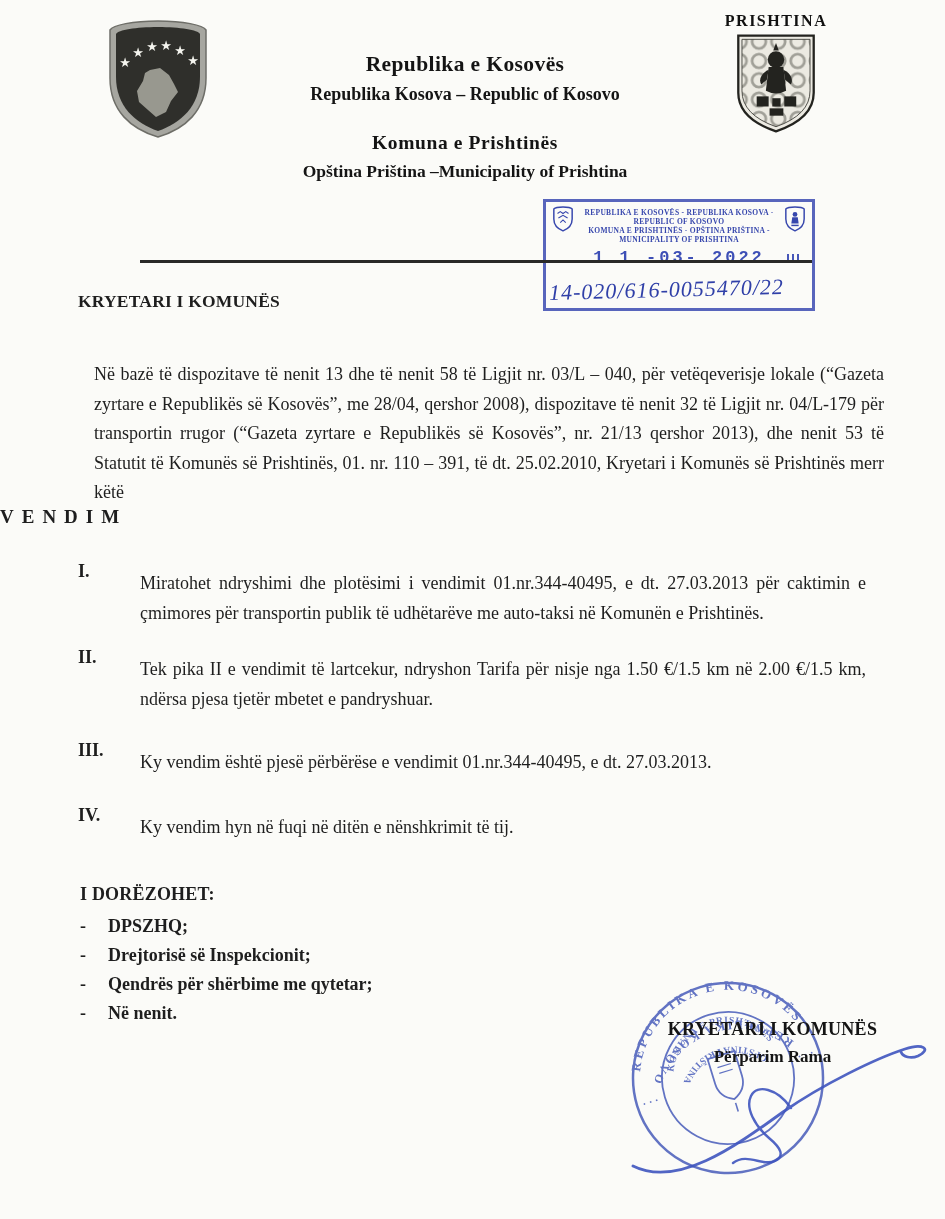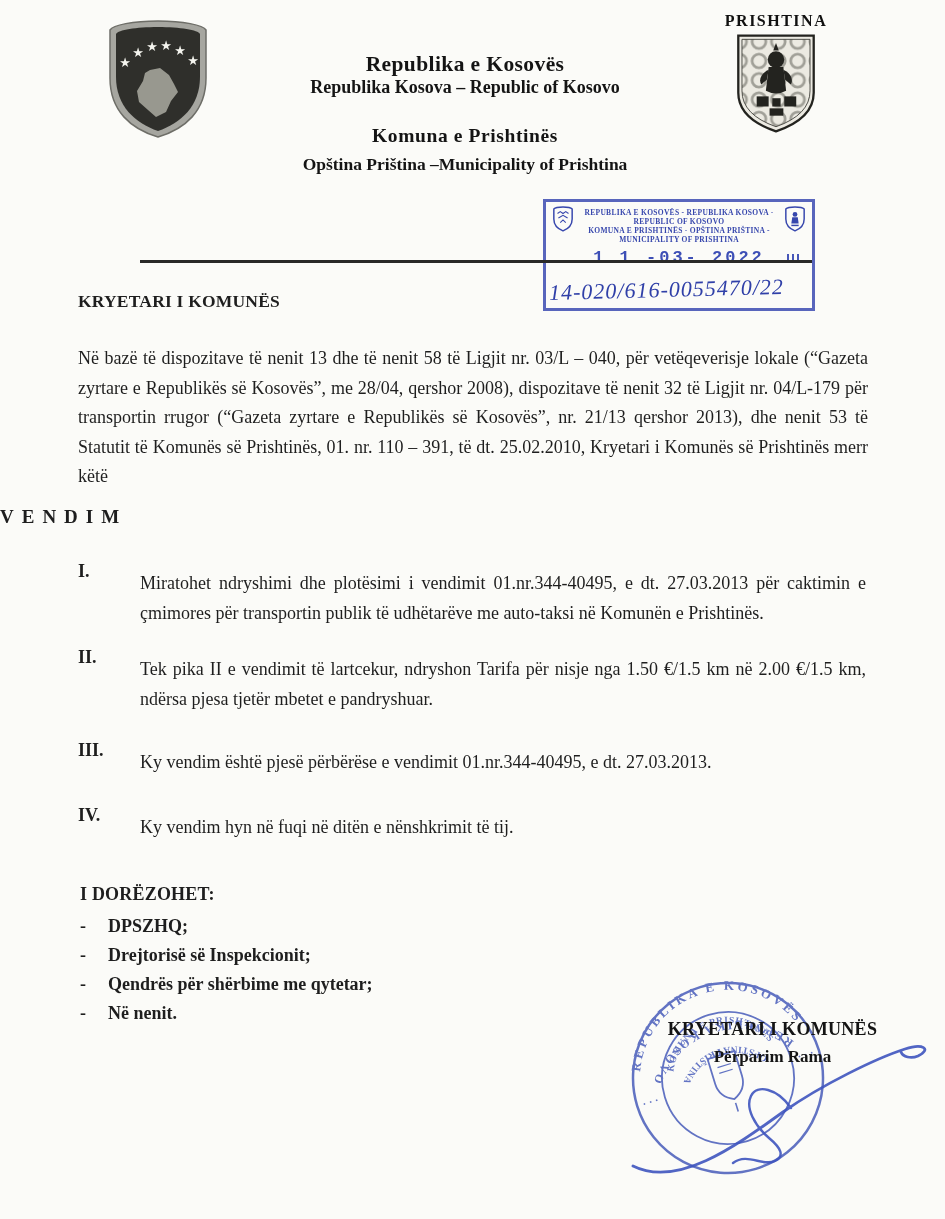--- a/index.html
+++ b/index.html
@@ -5,21 +5,21 @@
   html,body{margin:0;padding:0;background:#e9e9e7;}
   .page{
     position:relative;width:945px;height:1219px;margin:0 auto;
     background:#fbfbf8;overflow:hidden;
     font-family:"Liberation Serif","DejaVu Serif",serif;color:#1e1e1e;
   }
   
   .emblem-kosovo{position:absolute;left:103px;top:18px;width:110px;height:122px;}
   .header-titles{position:absolute;left:235px;top:52px;width:460px;text-align:center;font-weight:bold;color:#141414;}
   .t-state{font-size:21.5px;letter-spacing:.4px;}
-  .t-state-sub{font-size:18px;margin-top:0;}
+  .t-state-sub{font-size:18px;margin-top:7px;}
   .t-muni{font-size:19.5px;margin-top:27px;letter-spacing:.6px;}
   .t-muni-sub{font-size:17.5px;margin-top:7px;}
   .emblem-prishtina{position:absolute;left:724px;top:12px;width:104px;text-align:center;}
   .pr-caption{font-size:16px;font-weight:bold;letter-spacing:1.5px;color:#101010;}
   .emblem-prishtina svg{margin-top:2px;}
   
   .reg-stamp{position:absolute;left:543px;top:199px;width:272px;height:112px;
     border:3px solid rgba(48,64,172,.8);box-sizing:border-box;z-index:2;}
   .reg-top{display:flex;align-items:flex-start;justify-content:flex-end;padding:4px 6px 0 6px;}
   .reg-org{flex:1;text-align:center;color:#3747ad;font-size:7.5px;line-height:9px;
@@ -27,21 +27,21 @@
   .reg-date-row{position:absolute;left:0;right:0;top:46px;text-align:center;
     color:rgba(45,64,176,.92);font-family:Liberation Mono, monospace;
     font-weight:bold;font-size:17px;letter-spacing:3px;}
   .reg-tally{position:absolute;right:12px;top:52px;width:13px;height:9px;
     background:repeating-linear-gradient(90deg,rgba(52,70,178,.9) 0 2px,transparent 2px 5px);}
   .reg-ref{position:absolute;left:3px;top:74px;width:306px;color:#3040a8;
     font-size:22px;font-style:italic;letter-spacing:1px;transform:rotate(-1.5deg);white-space:nowrap;}
   
   .rule-line{position:absolute;left:140px;top:260px;width:672px;height:2.5px;background:#2a2a28;z-index:3;}
   .issuer{position:absolute;left:78px;top:291px;margin:0;font-size:17.5px;font-weight:bold;letter-spacing:.2px;}
-  .intro{position:absolute;left:78px;top:344px;width:790px;margin:0;
+  .intro{position:absolute;left:78px;top:344px;width:790px;margin:16px;
     font-size:18px;line-height:29.5px;text-align:justify;}
   .vendim{position:absolute;left:0;top:506px;width:905px;text-align:left;
     font-weight:bold;font-size:19px;letter-spacing:8px;}
   
   .items{position:absolute;left:78px;top:556px;width:788px;}
   .item{display:flex;}
   .item .num{flex:0 0 62px;font-weight:bold;font-size:18px;line-height:30px;}
   .item .itxt{flex:1;font-size:18px;line-height:30px;text-align:justify;margin-top:12px;}
   .item:nth-child(1){margin-bottom:14px;}
   .item:nth-child(2){margin-bottom:21px;}

